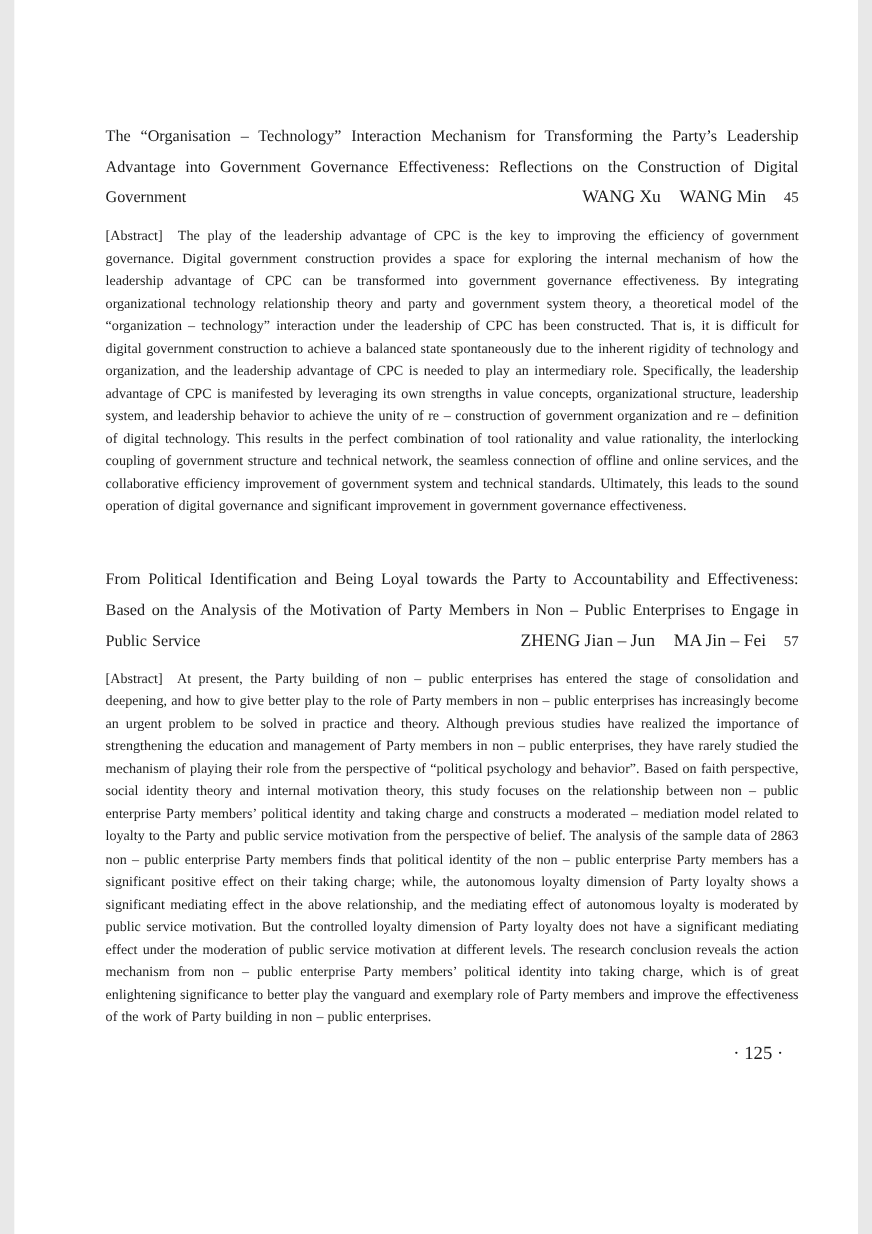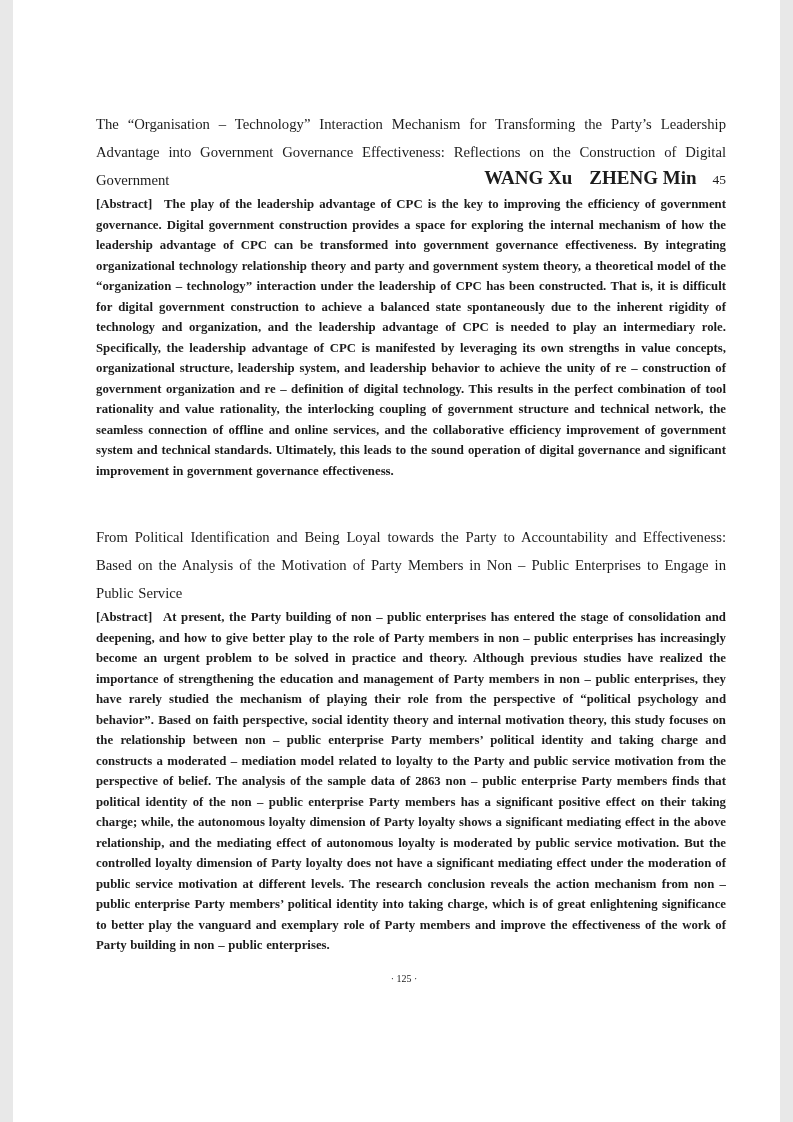--- a/index.html
+++ b/index.html
@@ -38,71 +38,76 @@
   .byline {
     position: absolute;
     right: 0;
     bottom: 0;
     line-height: 28px;
     background: #ffffff;
     padding-left: 12px;
     white-space: nowrap;
   }
   .author {
-    font-weight: bold;
-    font-size: 19px;
+    font-weight: normal;
+    font-size: 16px;
   }
   .author + .author { margin-left: 13px; }
   .article-pageno {
     font-size: 13.5px;
     margin-left: 12px;
   }
 
   .abstract, .keywords {
     margin: 0;
     font-size: 12.8px;
     line-height: 20.5px;
     text-align: justify;
     word-spacing: 0.5px;
   }
-  .abstract { margin-top: 0; font-weight: bold; }
+  .abstract { margin-top: 10px; }
   .bracket-label { margin-right: 7px; }
 
   .folio {
     margin-top: 13px;
-    text-align: center;
+    text-align: right;
     padding-right: 14px;
-    font-size: 10px;
+    font-size: 17px;
     line-height: 20px;
   }
 </style>
 </head>
 <body>
 
 <div class="page">
   <div class="content">
 
     <section class="entry">
       <div class="title-wrap">
         <h2 class="article-title">The “Organisation – Technology” Interaction Mechanism for Transforming the Party’s Leadership Advantage into Government Governance Effectiveness: Reflections on the Construction of Digital Government</h2>
         <span class="byline">
           <span class="author">WANG Xu</span>
-          <span class="author">ZHENG Min</span>
+          <span class="author">WANG Min</span>
           <span class="article-pageno">45</span>
         </span>
       </div>
       <p class="abstract">
         <span class="bracket-label">[Abstract]</span>
         <span>The play of the leadership advantage of CPC is the key to improving the efficiency of government governance. Digital government construction provides a space for exploring the internal mechanism of how the leadership advantage of CPC can be transformed into government governance effectiveness. By integrating organizational technology relationship theory and party and government system theory, a theoretical model of the “organization – technology” interaction under the leadership of CPC has been constructed. That is, it is difficult for digital government construction to achieve a balanced state spontaneously due to the inherent rigidity of technology and organization, and the leadership advantage of CPC is needed to play an intermediary role. Specifically, the leadership advantage of CPC is manifested by leveraging its own strengths in value concepts, organizational structure, leadership system, and leadership behavior to achieve the unity of re – construction of government organization and re – definition of digital technology. This results in the perfect combination of tool rationality and value rationality, the interlocking coupling of government structure and technical network, the seamless connection of offline and online services, and the collaborative efficiency improvement of government system and technical standards. Ultimately, this leads to the sound operation of digital governance and significant improvement in government governance effectiveness.</span>
       </p>
     </section>
 
     <section class="entry">
       <div class="title-wrap">
         <h2 class="article-title">From Political Identification and Being Loyal towards the Party to Accountability and Effectiveness: Based on the Analysis of the Motivation of Party Members in Non – Public Enterprises to Engage in Public Service</h2>
+        <span class="byline">
+          <span class="author">ZHENG Jian – Jun</span>
+          <span class="author">MA Jin – Fei</span>
+          <span class="article-pageno">57</span>
+        </span>
       </div>
       <p class="abstract">
         <span class="bracket-label">[Abstract]</span>
         <span>At present, the Party building of non – public enterprises has entered the stage of consolidation and deepening, and how to give better play to the role of Party members in non – public enterprises has increasingly become an urgent problem to be solved in practice and theory. Although previous studies have realized the importance of strengthening the education and management of Party members in non – public enterprises, they have rarely studied the mechanism of playing their role from the perspective of “political psychology and behavior”. Based on faith perspective, social identity theory and internal motivation theory, this study focuses on the relationship between non – public enterprise Party members’ political identity and taking charge and constructs a moderated – mediation model related to loyalty to the Party and public service motivation from the perspective of belief. The analysis of the sample data of 2863 non – public enterprise Party members finds that political identity of the non – public enterprise Party members has a significant positive effect on their taking charge; while, the autonomous loyalty dimension of Party loyalty shows a significant mediating effect in the above relationship, and the mediating effect of autonomous loyalty is moderated by public service motivation. But the controlled loyalty dimension of Party loyalty does not have a significant mediating effect under the moderation of public service motivation at different levels. The research conclusion reveals the action mechanism from non – public enterprise Party members’ political identity into taking charge, which is of great enlightening significance to better play the vanguard and exemplary role of Party members and improve the effectiveness of the work of Party building in non – public enterprises.</span>
       </p>
     </section>
 
     <div class="folio">· 125 ·</div>
 
   </div>

